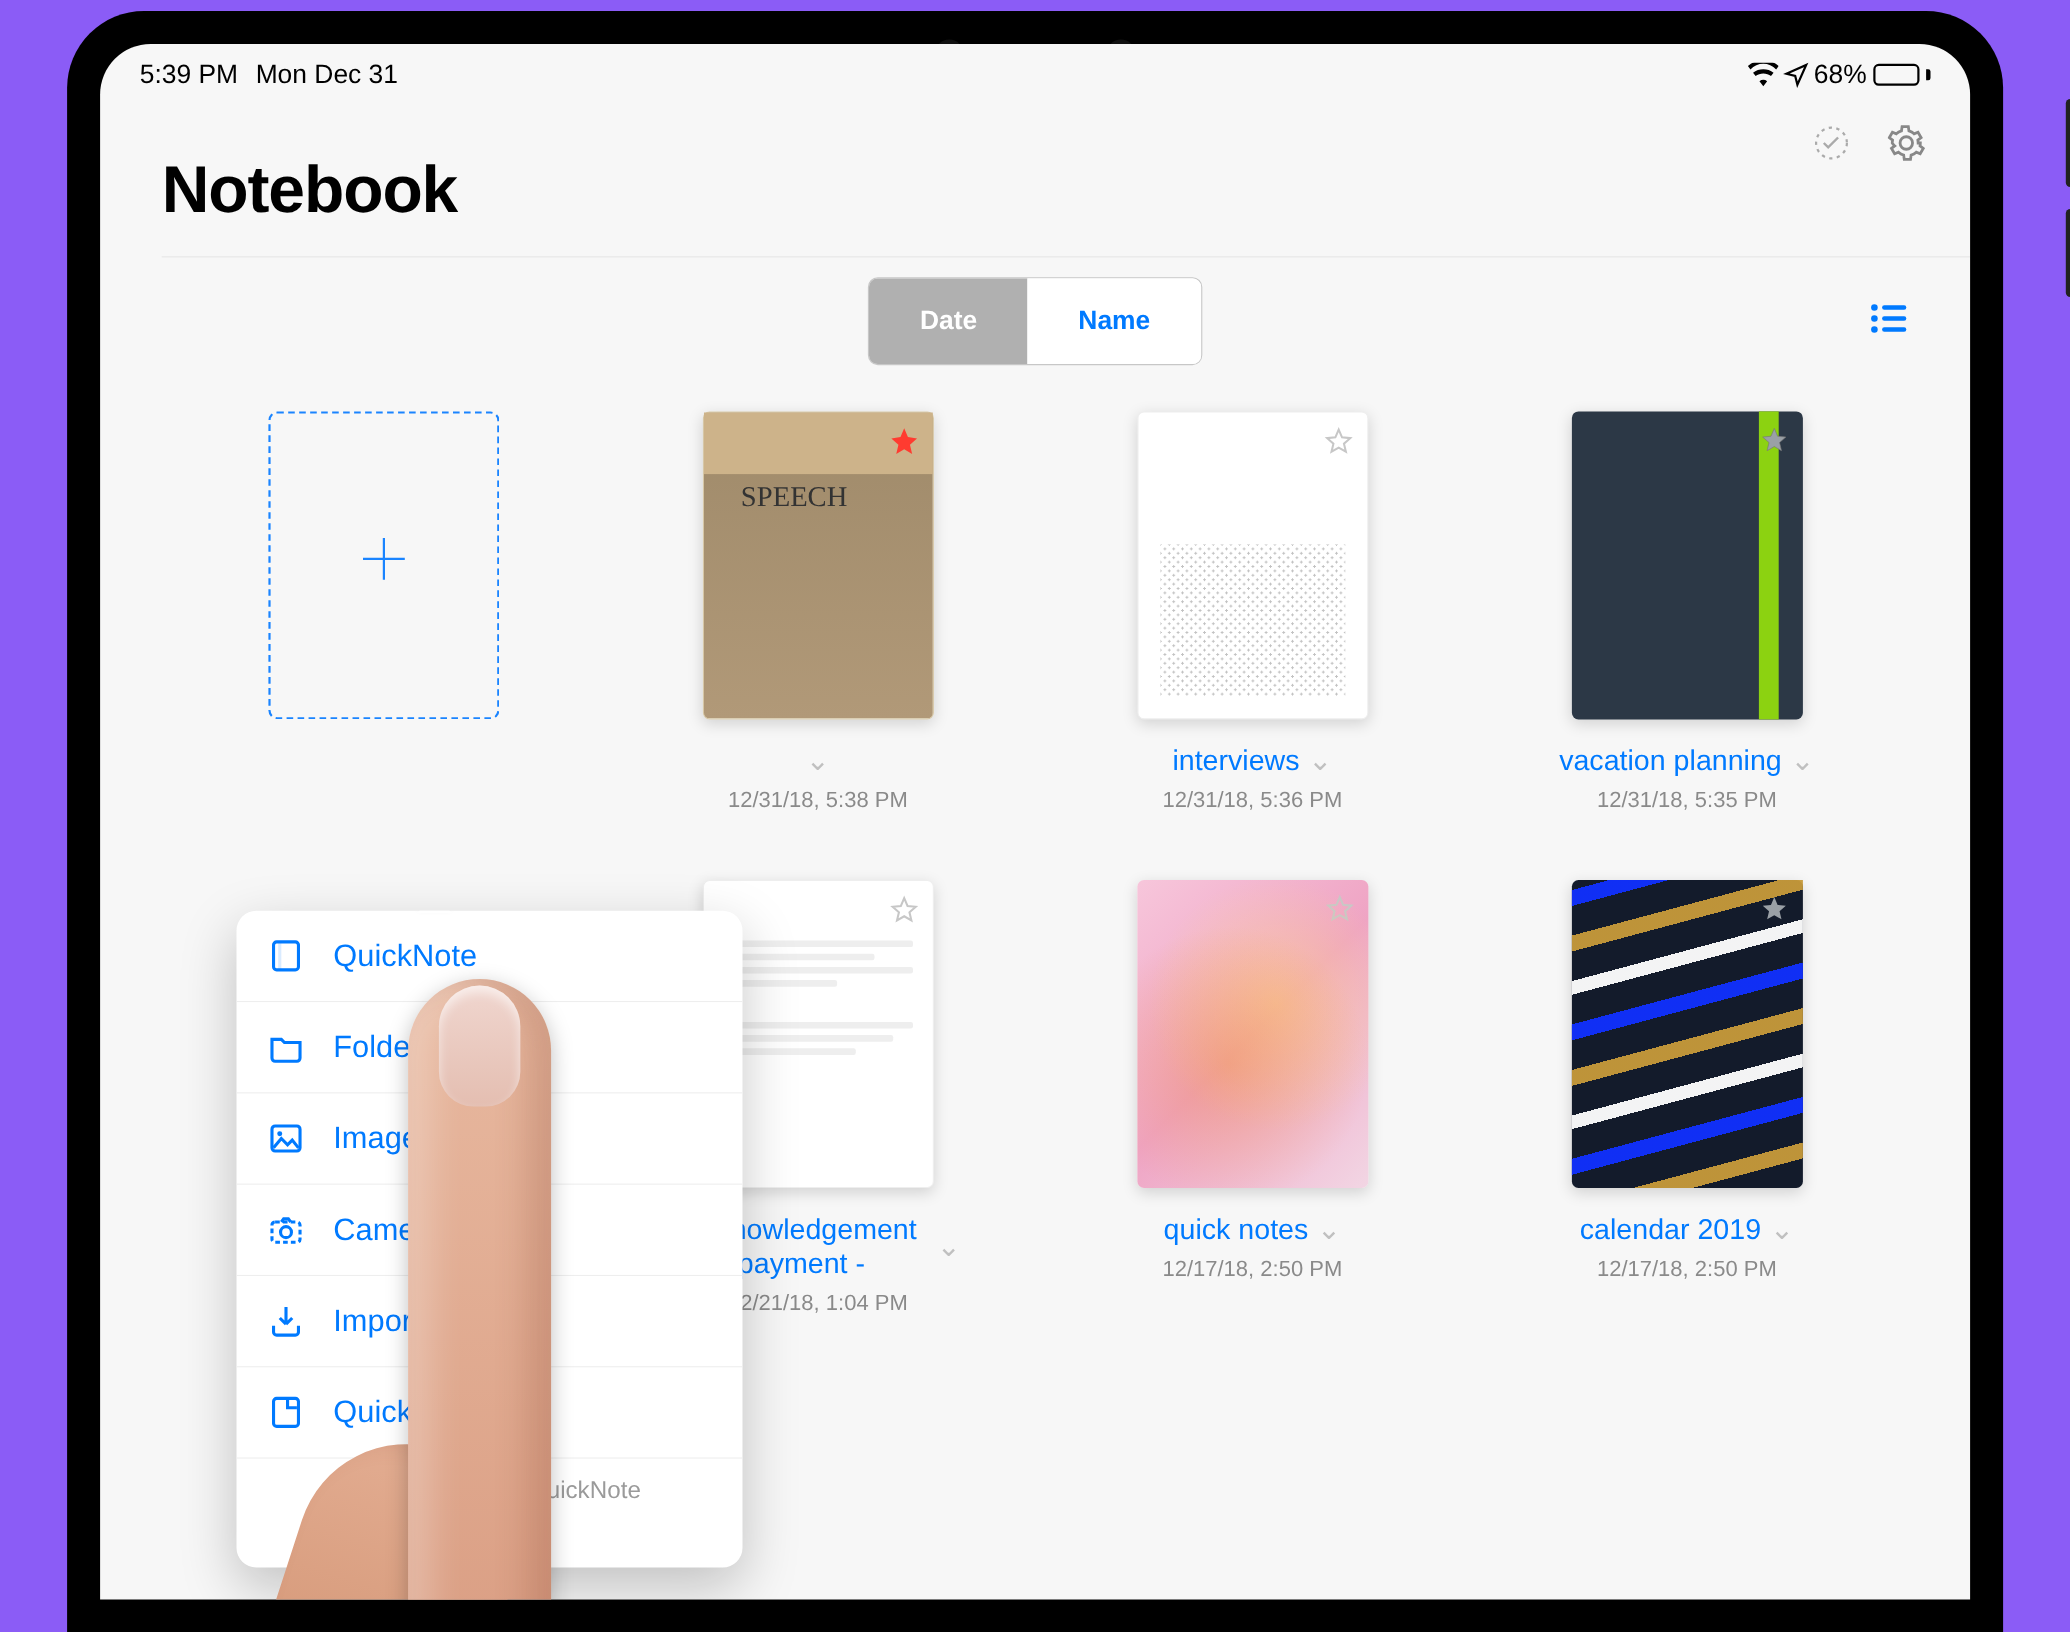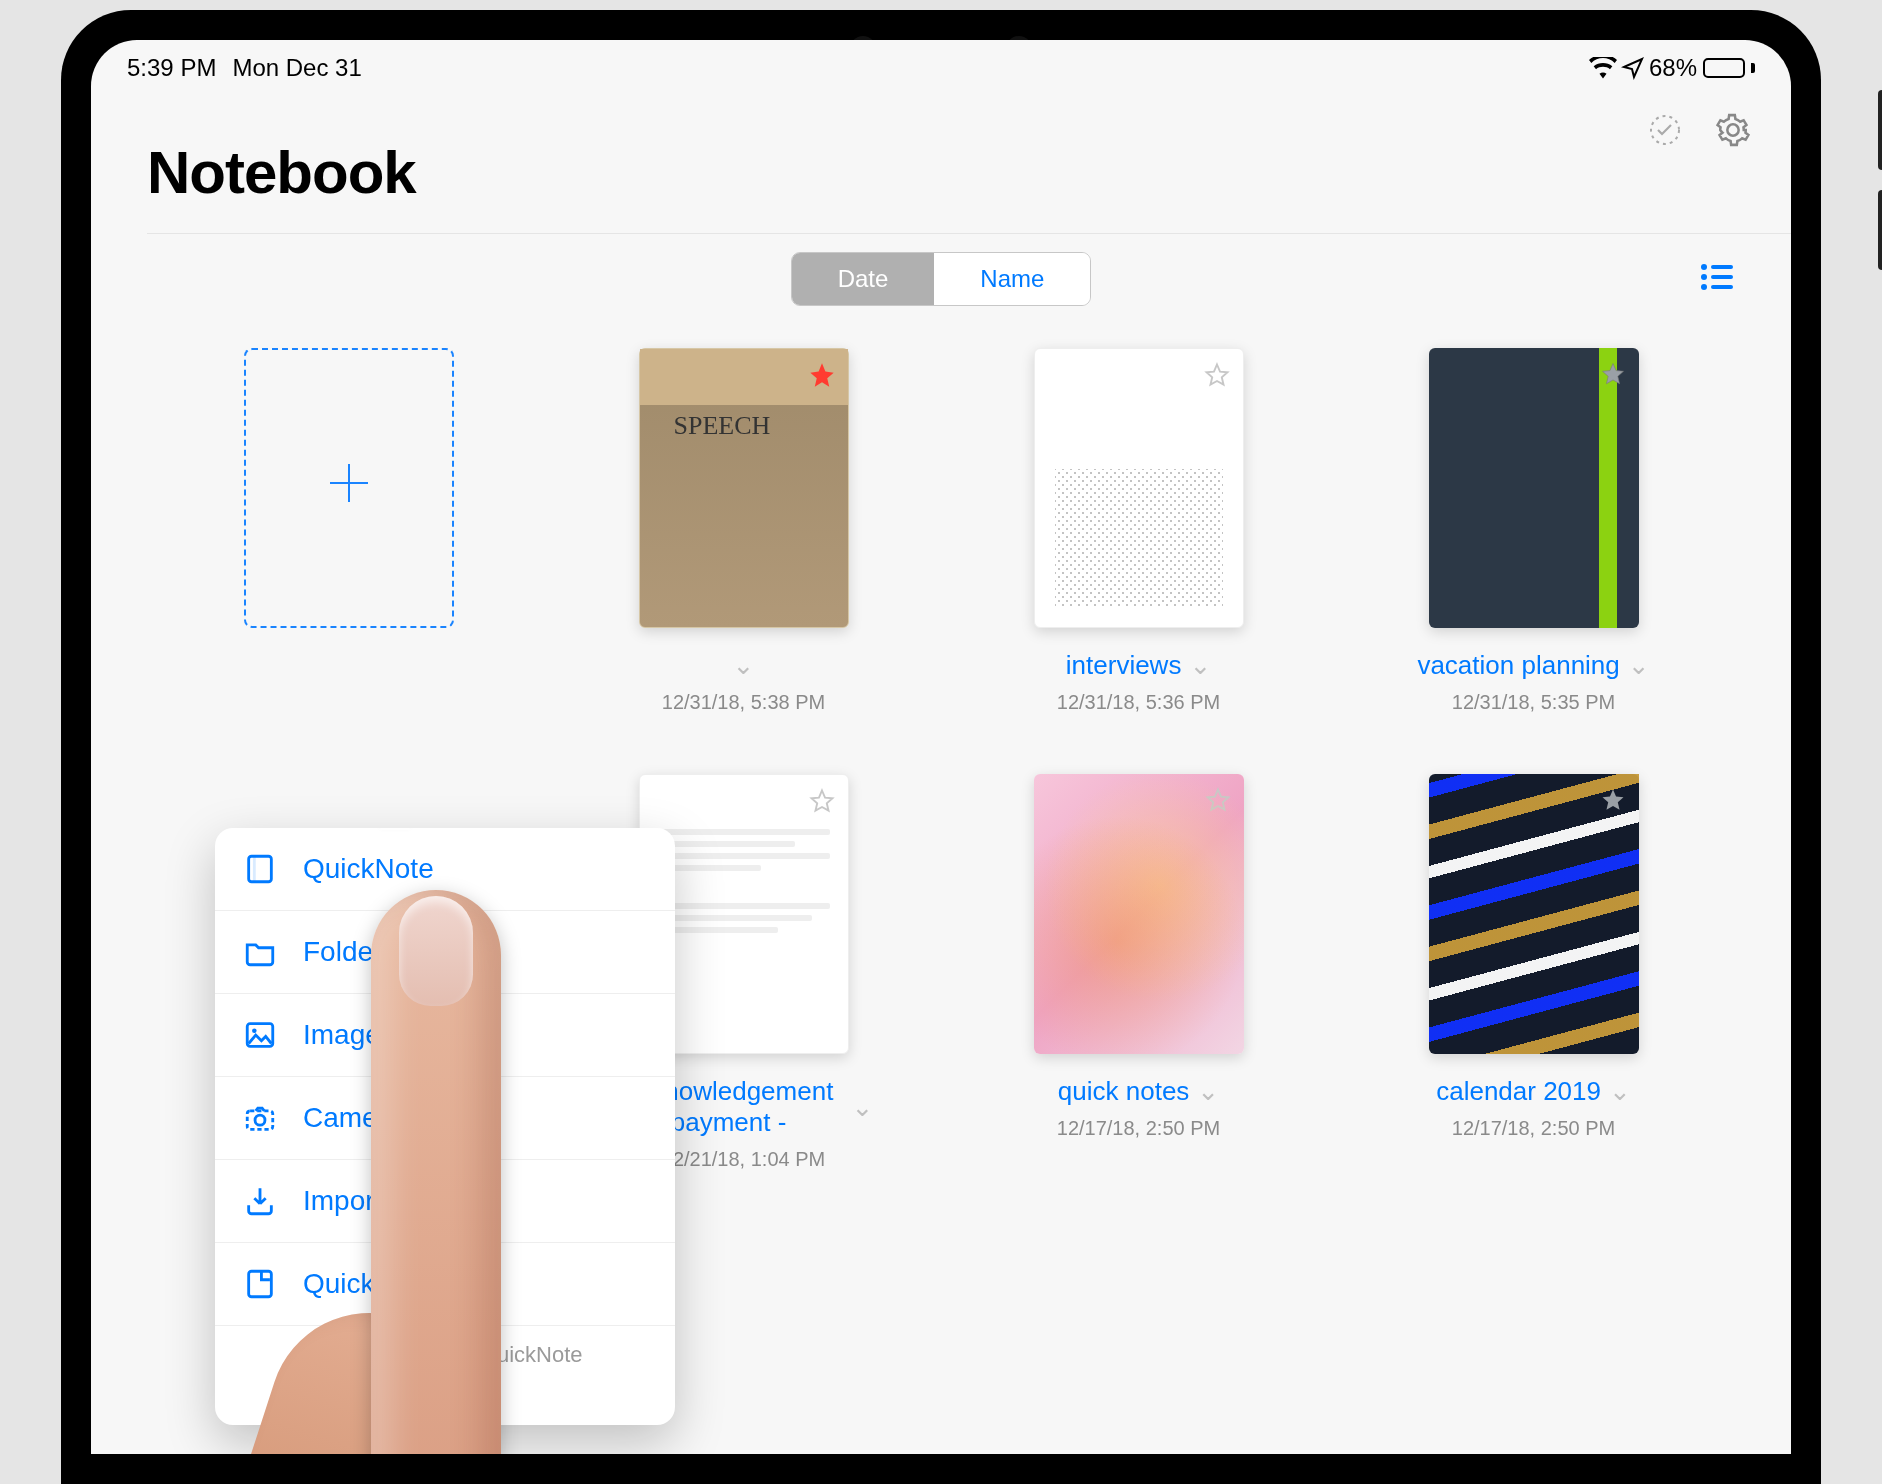--- a/index.html
+++ b/index.html
@@ -8,21 +8,21 @@
   font-family: -apple-system, BlinkMacSystemFont, "Helvetica Neue", Arial, sans-serif;
   background: #000;
   display: flex;
   justify-content: center;
   align-items: flex-start;
   overflow: hidden;
 }
 .device {
   width: 1882px;
   height: 1484px;
-  background: #e5e5e5;
+  background: #8b5cf6;
   position: relative;
   display: flex;
   justify-content: center;
 }
 .ipad {
   width: 1760px;
   margin-top: 10px;
   background: #000;
   border-radius: 70px 70px 0 0;
   padding: 30px;
@@ -107,21 +107,21 @@
 
 .sortrow {
   display:flex; justify-content:center; align-items:center;
   padding: 18px 56px;
   position: relative;
 }
 .segmented {
   display:flex; border:1px solid #c7c7c7; border-radius:9px; overflow:hidden;
 }
 .segmented button {
-  border:none; background:#fff; padding: 12px 46px; font-size:24px; color:#007aff; cursor:pointer;
+  border:none; background:#fff; padding: 25px 46px; font-size:24px; color:#007aff; cursor:pointer;font-weight:bold;
 }
 .segmented button.active { background:#b0b0b0; color:#fff; }
 .view-toggle {
   position:absolute; right:56px; top:50%; transform:translateY(-50%);
   color:#007aff; cursor:pointer;
 }
 
 
 .grid {
   display: grid;

